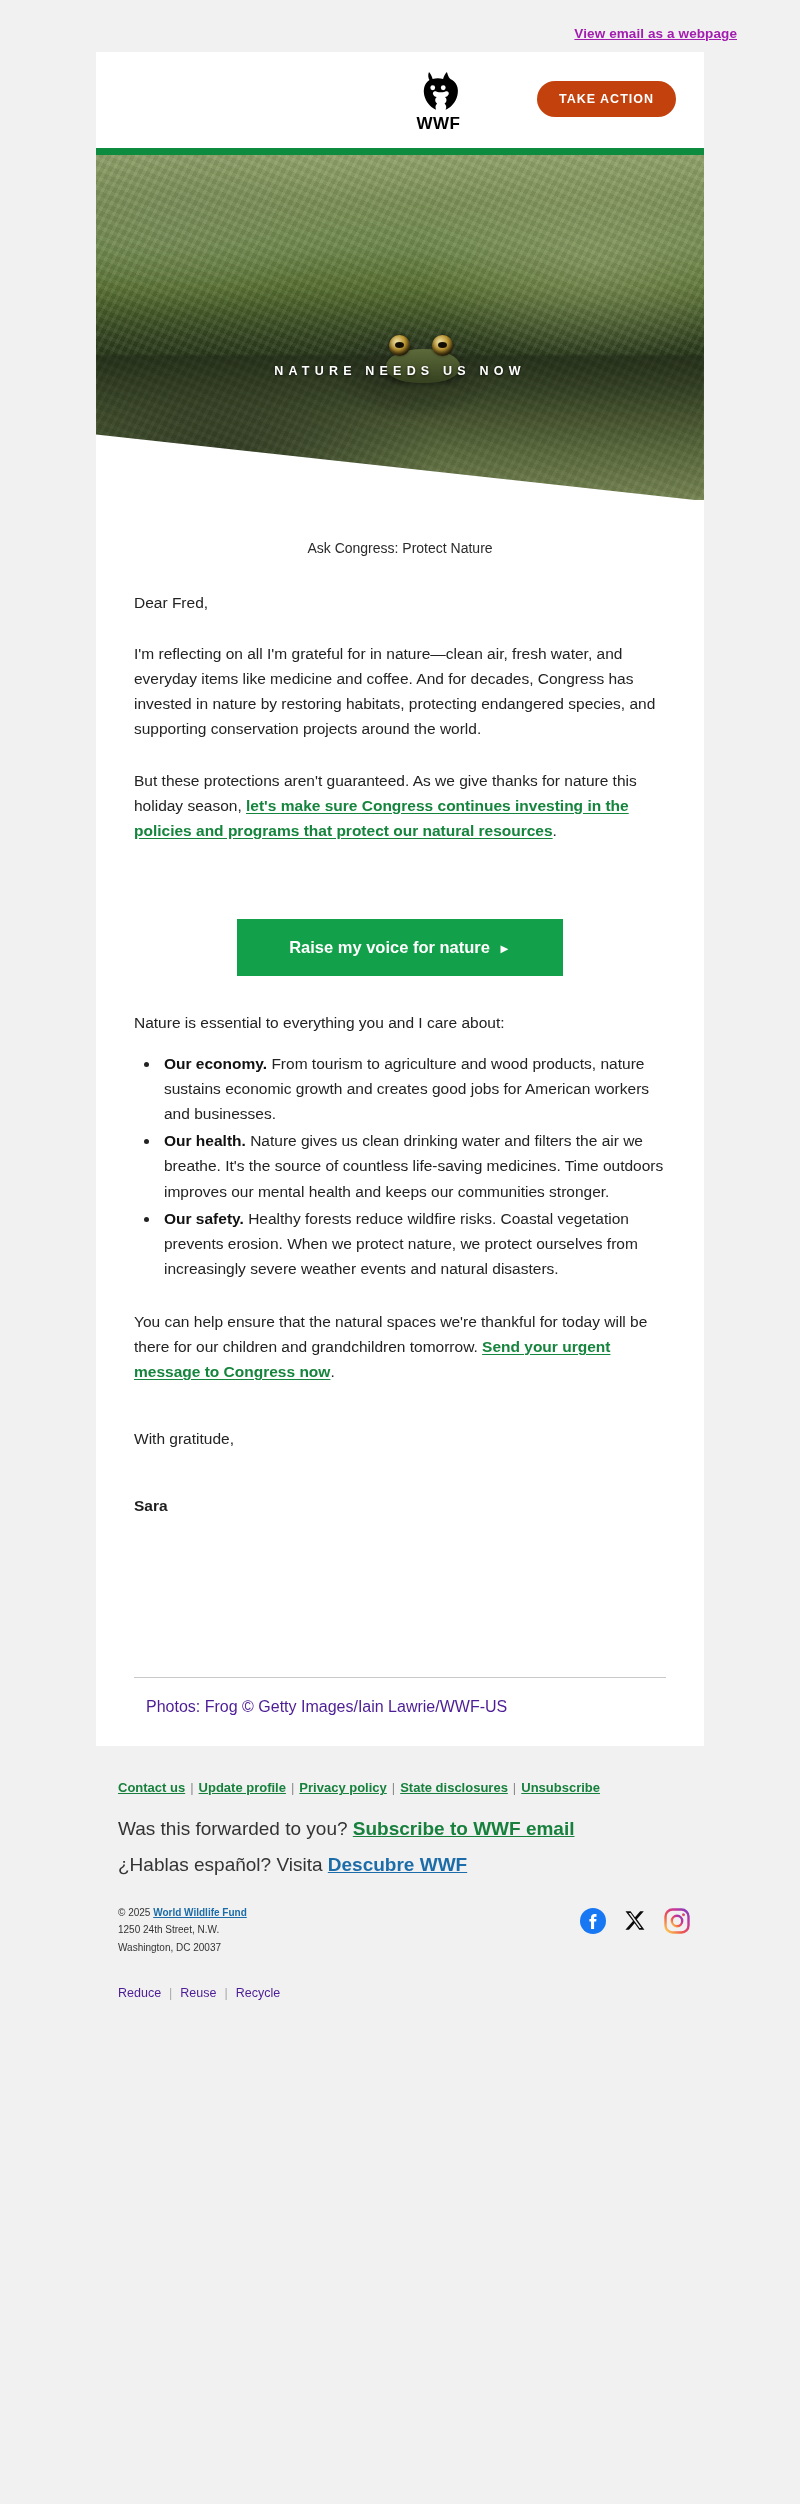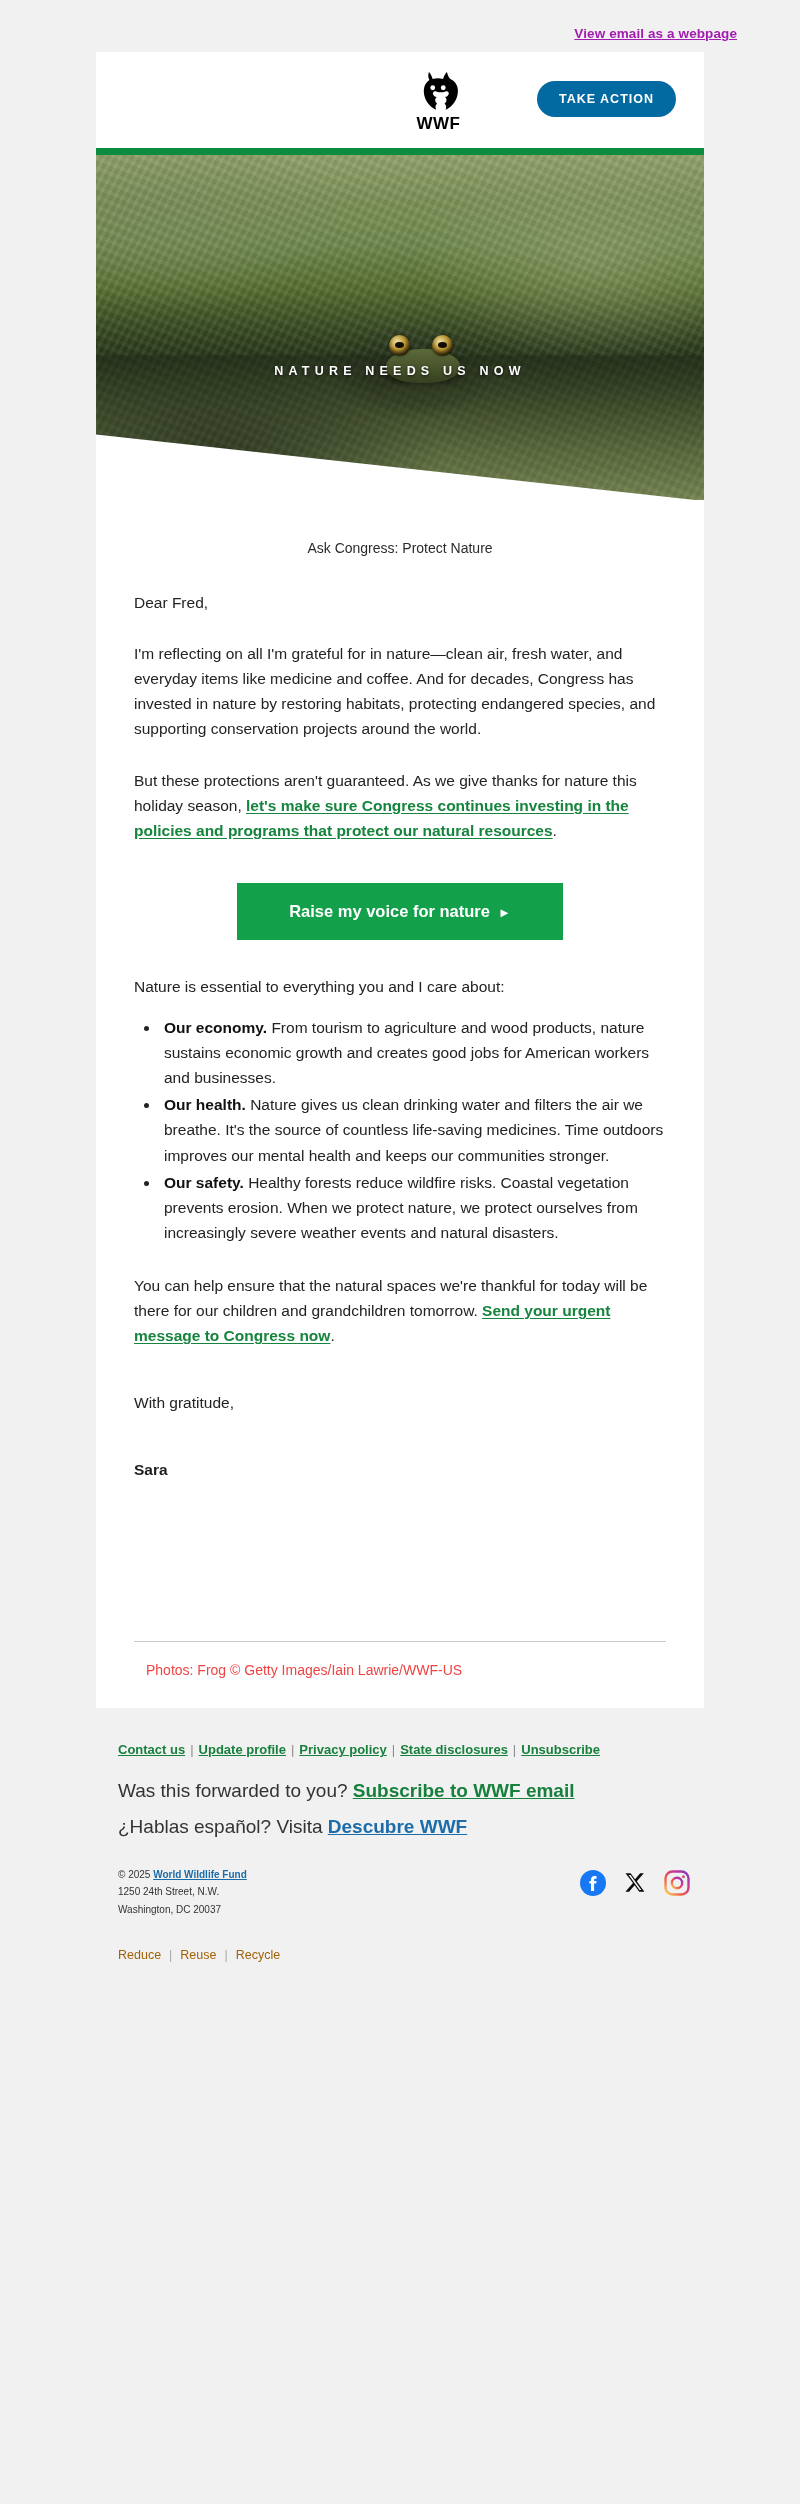--- a/index.html
+++ b/index.html
@@ -54,21 +54,21 @@
   .logo-word {
     font-family: "Liberation Sans", sans-serif;
     font-weight: bold;
     font-size: 17px;
     letter-spacing: 0.5px;
     line-height: 1;
     margin-top: 1px;
     color: #000;
   }
   .take-action {
-    background: #0369a1;
+    background: #c2410c;
     color: #ffffff;
     font-size: 12.5px;
     font-weight: bold;
     letter-spacing: 1px;
     border: none;
     border-radius: 20px;
     padding: 11px 22px;
     cursor: pointer;
     white-space: nowrap;
   }
@@ -187,20 +187,21 @@
   .cta {
     display: inline-block;
     background: #13a04a;
     color: #ffffff;
     font-size: 16.5px;
     font-weight: bold;
     padding: 19px 52px;
     text-decoration: none;
     min-width: 266px;
     cursor: pointer;
+    margin-top: 36px;
   }
   .cta .arrow { margin-left: 8px; font-size: 13px; }
 
   ul.reasons {
     margin: 16px 0 0 0;
     padding-left: 26px;
     font-size: 15.5px;
     line-height: 1.62;
     color: #232323;
   }
@@ -208,22 +209,22 @@
   ul.reasons b { font-weight: bold; color: #111; margin-top: 14px; }
 
   .sig-name { font-size: 15.5px; font-weight: bold; color:#1d1d1d; }
   .sig-team { font-size: 15px; color:#232323; margin-top: 6px; }
 
   .divider {
     border: none; border-top: 1px solid #c9c9c9;
     margin: 0; height: 1px;
   }
   .photo-credit {
-    font-size: 14px;
-    color: #ef4444;
+    font-size: 16px;
+    color: #4c1d95;
     padding: 20px 0 30px 12px;
   }
 
   
   .footer {
     width: 800px;
     background: #f1f1f1;
     padding: 34px 110px 26px 118px;
   }
   .footer-links {
@@ -251,21 +252,21 @@
   .addr a { color:#1b6ca8; font-weight:bold; text-decoration: underline; }
 
   .socials { display:flex; gap: 16px; align-items:center; padding-top: 4px; }
   .social { width: 26px; height: 26px; cursor:pointer; }
 
   .recycle-row {
     margin-top: 30px;
     font-size: 12.5px;
     color: #777;
   }
-  .recycle-row a { color:#a16207; text-decoration:none; }
+  .recycle-row a { color:#4c1d95; text-decoration:none; }
   .recycle-row .sep { color:#aaa; padding: 0 8px; }
 </style>
 </head>
 <body>
 
 <div class="preheader">
   <a href="#">View email as a webpage</a>
 </div>
 
 <div class="email">

